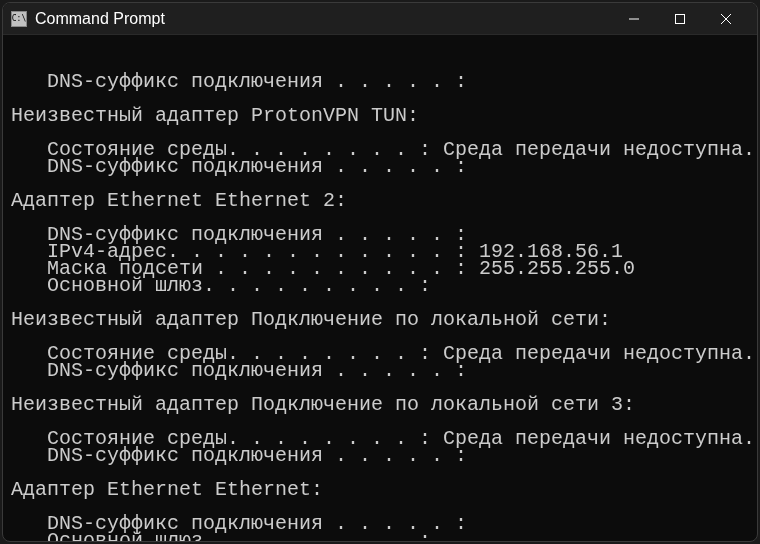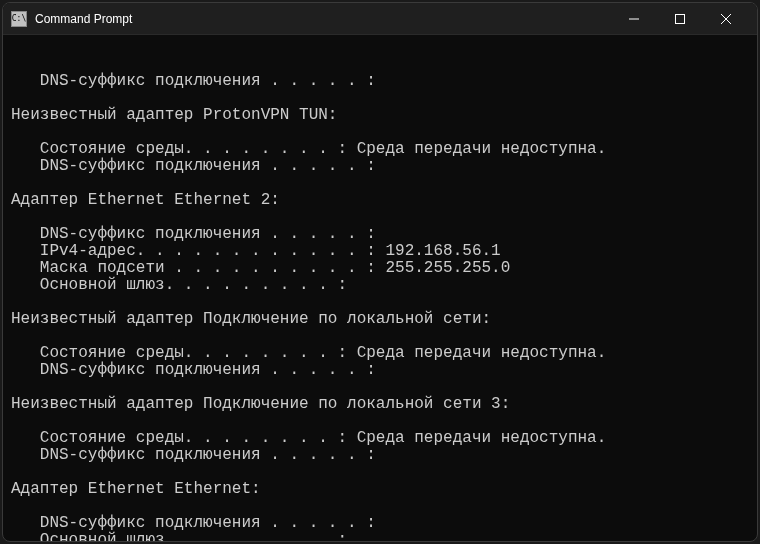--- a/index.html
+++ b/index.html
@@ -40,21 +40,21 @@
       border: 1px solid #888;
       margin-right: 8px;
       display: flex;
       align-items: center;
       justify-content: center;
       font-size: 8px;
       color: #000;
     }
     .titlebar-title {
       color: #ffffff;
-      font-size: 12px;
+      font-size: 16px;
       font-family: "Segoe UI", sans-serif;
       flex: 1;
     }
     .titlebar-controls {
       display: flex;
       gap: 0;
     }
     .titlebar-btn {
       width: 46px;
       height: 32px;
@@ -65,21 +65,21 @@
       cursor: pointer;
     }
     .titlebar-btn svg {
       width: 10px;
       height: 10px;
     }
     .terminal-content {
       flex: 1;
       padding: 4px 8px;
       color: #cccccc;
-      font-size: 16px;
+      font-size: 20px;
       line-height: 17px;
       overflow: hidden;
       white-space: pre;
       font-family: Consolas, 'Courier New', monospace;
     }
     .terminal-line {
       white-space: pre;
     }
   </style>
 </head>

